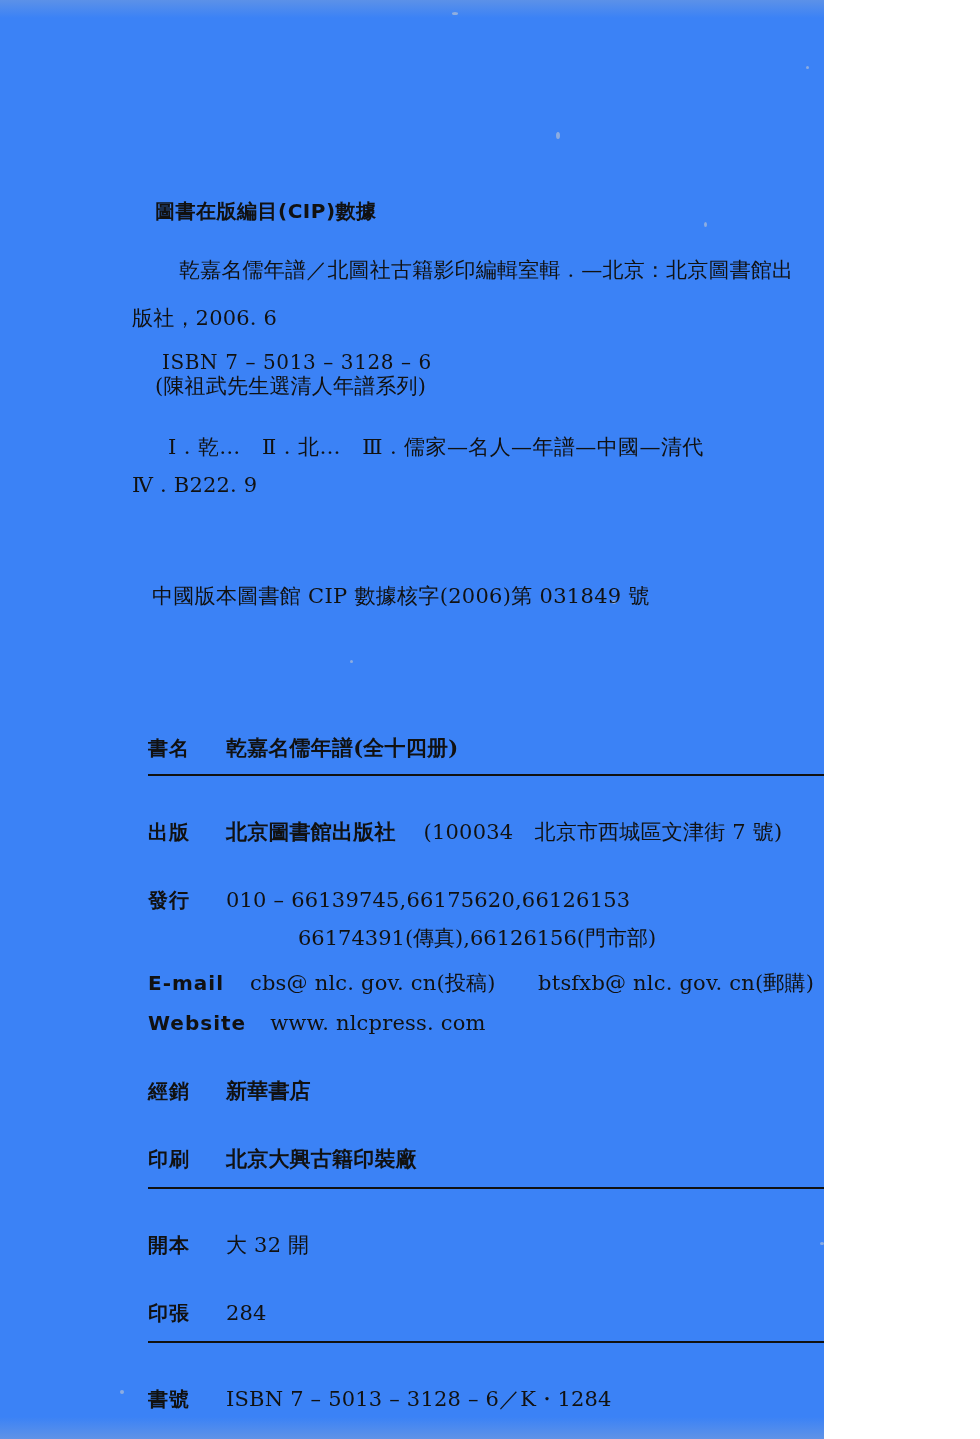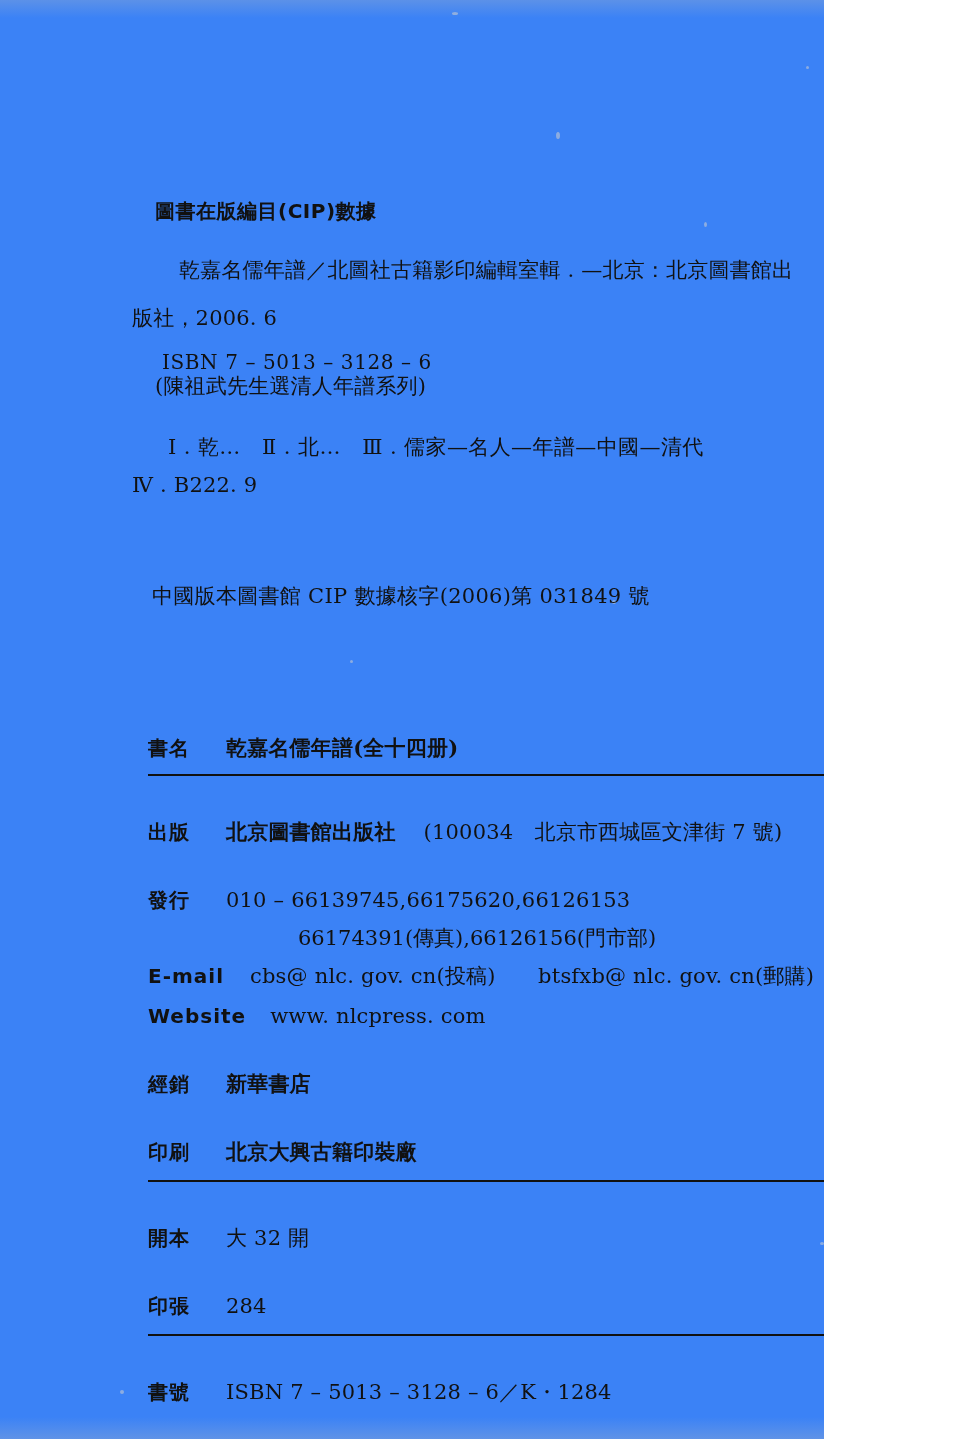--- a/index.html
+++ b/index.html
@@ -156,21 +156,21 @@
           <span class="value bold-cjk">北京圖書館出版社</span>
           <span class="value" style="padding-left:28px;">(100034　北京市西城區文津街 7 號)</span>
         </div>
         <div class="row">
           <span class="label w2">發行</span>
           <span class="value">010 – 66139745,66175620,66126153</span>
         </div>
         <div class="sub-row">66174391(傳真),66126156(門市部)</div>
         <div class="row">
           <span class="label w-long">E-mail</span>
-          <span class="value" style="padding-left:12px;">cbs@ nlc. gov. cn(投稿)　　btsfxb@ nlc. gov. cn(郵購)</span>
+          <span class="value" style="padding-left:12px;margin-top:7px;">cbs@ nlc. gov. cn(投稿)　　btsfxb@ nlc. gov. cn(郵購)</span>
         </div>
         <div class="row">
           <span class="label w-long">Website</span>
           <span class="value" style="padding-left:10px;">www. nlcpress. com</span>
         </div>
         <div class="row">
           <span class="label w2">經銷</span>
           <span class="value bold-cjk">新華書店</span>
         </div>
         <div class="row">

